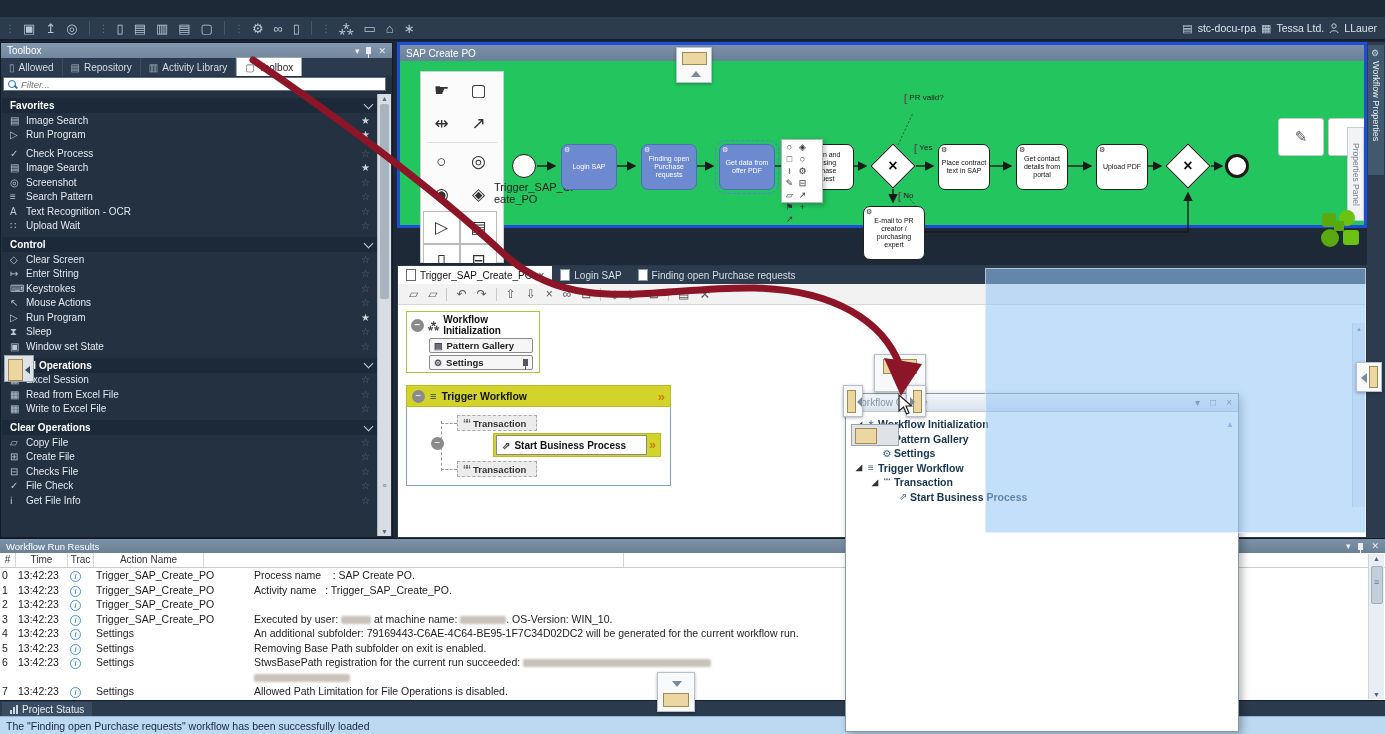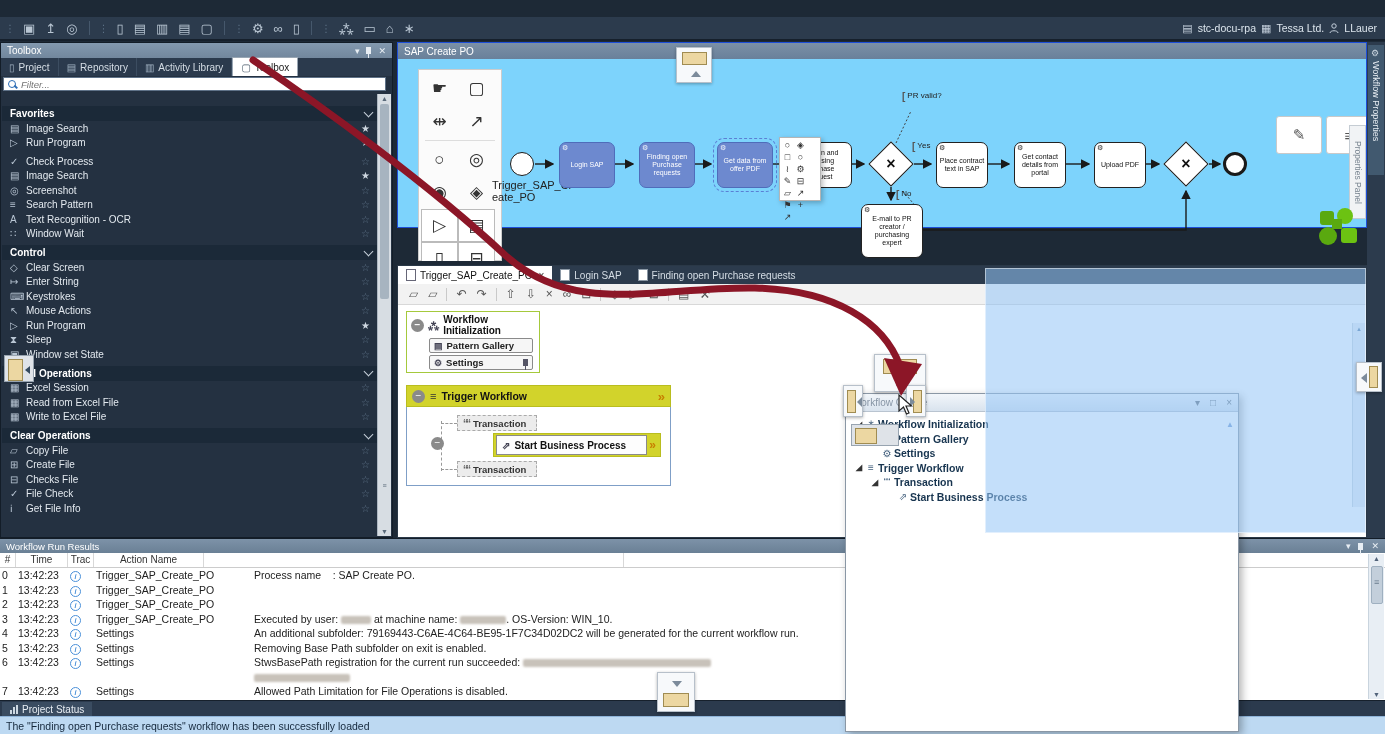--- a/index.html
+++ b/index.html
@@ -28,35 +28,35 @@
   .tbtab .tic{font-size:10px;color:#9fb0c0}
   .tbtab.active{background:#fff;color:#1a1a1a;border:1px solid #9aa7b4;border-bottom:none}
   .tbtab.active .tic{color:#4a5a6a}
   .filterrow{height:17px;background:#243141;padding:1px 2px}
   .filterbox{width:383px;height:14px;background:#fff;border:1px solid #5f7288;display:flex;align-items:center;box-sizing:border-box}
   .filterbox input{border:none;outline:none;flex:1;font-size:9.5px;font-style:italic;color:#556;font-family:"Liberation Sans",sans-serif;height:12px;padding:0 2px;background:transparent}
   .mag{width:6px;height:6px;border:1.5px solid #2c6db5;border-radius:50%;position:relative;margin:0 3px 0 4px;flex:none}
   .mag::after{content:"";position:absolute;left:5px;top:5px;width:4px;height:1.5px;background:#2c6db5;transform:rotate(45deg)}
   .tblist{position:absolute;left:1px;top:51px;width:378px;bottom:1px;overflow:hidden;background:#243141}
   .tbsection{margin-top:4px}
-  .tbsection:first-child{margin-top:12px}
+  .tbsection:first-child{margin-top:4px}
   .tbhead{height:15px;background:#1b2938;color:#fff;font-size:10px;font-weight:bold;display:flex;align-items:center;padding:0 8px;cursor:pointer}
   .tbhead .sp{flex:1}
   .chev{width:6px;height:6px;border-right:1.5px solid #c6d0da;border-bottom:1.5px solid #c6d0da;transform:rotate(45deg);margin-top:-3px}
   .tbitem{height:14.5px;display:flex;align-items:center;color:#e3e9ef;font-size:10px;padding:0 8px;cursor:pointer}
   .tbitem .iic{width:16px;font-size:10px;color:#b9c6d4;flex:none}
   .tbitem .lbl{flex:1;overflow:hidden;white-space:nowrap}
   .tbitem .star{font-size:10px;color:#5d7186;margin-right:2px}
   .tbitem .star.filled{color:#cdd6df}
   .tbscroll{position:absolute;right:1px;top:51px;width:13px;bottom:1px;background:#d7dde3;border-left:1px solid #aeb8c2}
   .tbscroll .arr{position:absolute;left:0;width:100%;text-align:center;font-size:7px;color:#5a6a7a}
   .tbthumb{position:absolute;left:2px;width:9px;background:#a7b4c0;border-radius:2px}
 
   
-  .diagram{position:absolute;left:397px;top:42px;width:970px;height:186px;background:#7dd3fc;border:1px solid #1d4ed8;box-sizing:border-box}
+  .diagram{position:absolute;left:397px;top:42px;width:970px;height:186px;background:#22c55e;border:3px solid #1d4ed8;box-sizing:border-box}
   .dtitle{height:16px;background:linear-gradient(#7b90a6,#69809a);color:#fff;font-size:10px;display:flex;align-items:center;padding:0 6px}
   .dbody{position:relative;width:100%;height:202px;overflow:hidden}
   .palette{position:absolute;left:20px;top:10px;width:84px;height:192px;background:#fbfbfb;border:1px solid #ccc;padding:2px;box-sizing:border-box}
   .palrow{display:flex}
   .palcell{width:37px;height:33px;display:flex;align-items:center;justify-content:center;font-size:17px;color:#333}
   .palcell.boxed{border:1px solid #bbb;background:#fff;box-sizing:border-box}
   .paldiv{height:1px;background:#ddd;margin:2px 4px}
   .task{position:absolute;width:54px;height:44px;border-radius:7px;font-size:7px;display:flex;align-items:center;justify-content:center;text-align:center;line-height:8px}
   .task.blue{background:#6d89cf;border:1px solid #4f6cba;color:#fff}
   .task.white{background:#fff;border:1.3px solid #222;color:#111}
@@ -210,21 +210,21 @@
       <span class="sp"></span>
       <span class="tbtn">▾</span>
       <span class="tbtn">
           <span class="pinic"></span>
         </span>
       <span class="tbtn">✕</span>
     </div>
     <div class="tbtabs" id="tbtabs">
         <div class="tbtab">
           <span class="tic">▯</span>
-          <span>Project</span>
+          <span>Allowed</span>
         </div>
         <div class="tbtab">
           <span class="tic">▤</span>
           <span>Repository</span>
         </div>
         <div class="tbtab">
           <span class="tic">▥</span>
           <span>Activity Library</span>
         </div>
         <div class="tbtab active">
@@ -277,21 +277,21 @@
             <span class="lbl">Search Pattern</span>
             <span class="star">☆</span>
           </div>
           <div class="tbitem">
             <span class="iic">A</span>
             <span class="lbl">Text Recognition - OCR</span>
             <span class="star">☆</span>
           </div>
           <div class="tbitem">
             <span class="iic">∷</span>
-            <span class="lbl">Window Wait</span>
+            <span class="lbl">Upload Wait</span>
             <span class="star">☆</span>
           </div>
         </div>
         <div class="tbsection">
           <div class="tbhead">
             <span>Control</span>
             <span class="sp"></span>
             <span class="chev"></span>
           </div>
           <div class="tbitem">
@@ -675,20 +675,21 @@
           <div class="c">13:42:23</div>
           <div class="c"><span class="infoic">i</span></div>
           <div class="c">Trigger_SAP_Create_PO</div>
           <div class="c msg">Process name    : SAP Create PO.</div>
         </div>
         <div class="logrow">
           <div class="c">1</div>
           <div class="c">13:42:23</div>
           <div class="c"><span class="infoic">i</span></div>
           <div class="c">Trigger_SAP_Create_PO</div>
+          <div class="c msg">Activity name   : Trigger_SAP_Create_PO.</div>
         </div>
         <div class="logrow">
           <div class="c">2</div>
           <div class="c">13:42:23</div>
           <div class="c"><span class="infoic">i</span></div>
           <div class="c">Trigger_SAP_Create_PO</div>
         </div>
         <div class="logrow">
           <div class="c">3</div>
           <div class="c">13:42:23</div>

